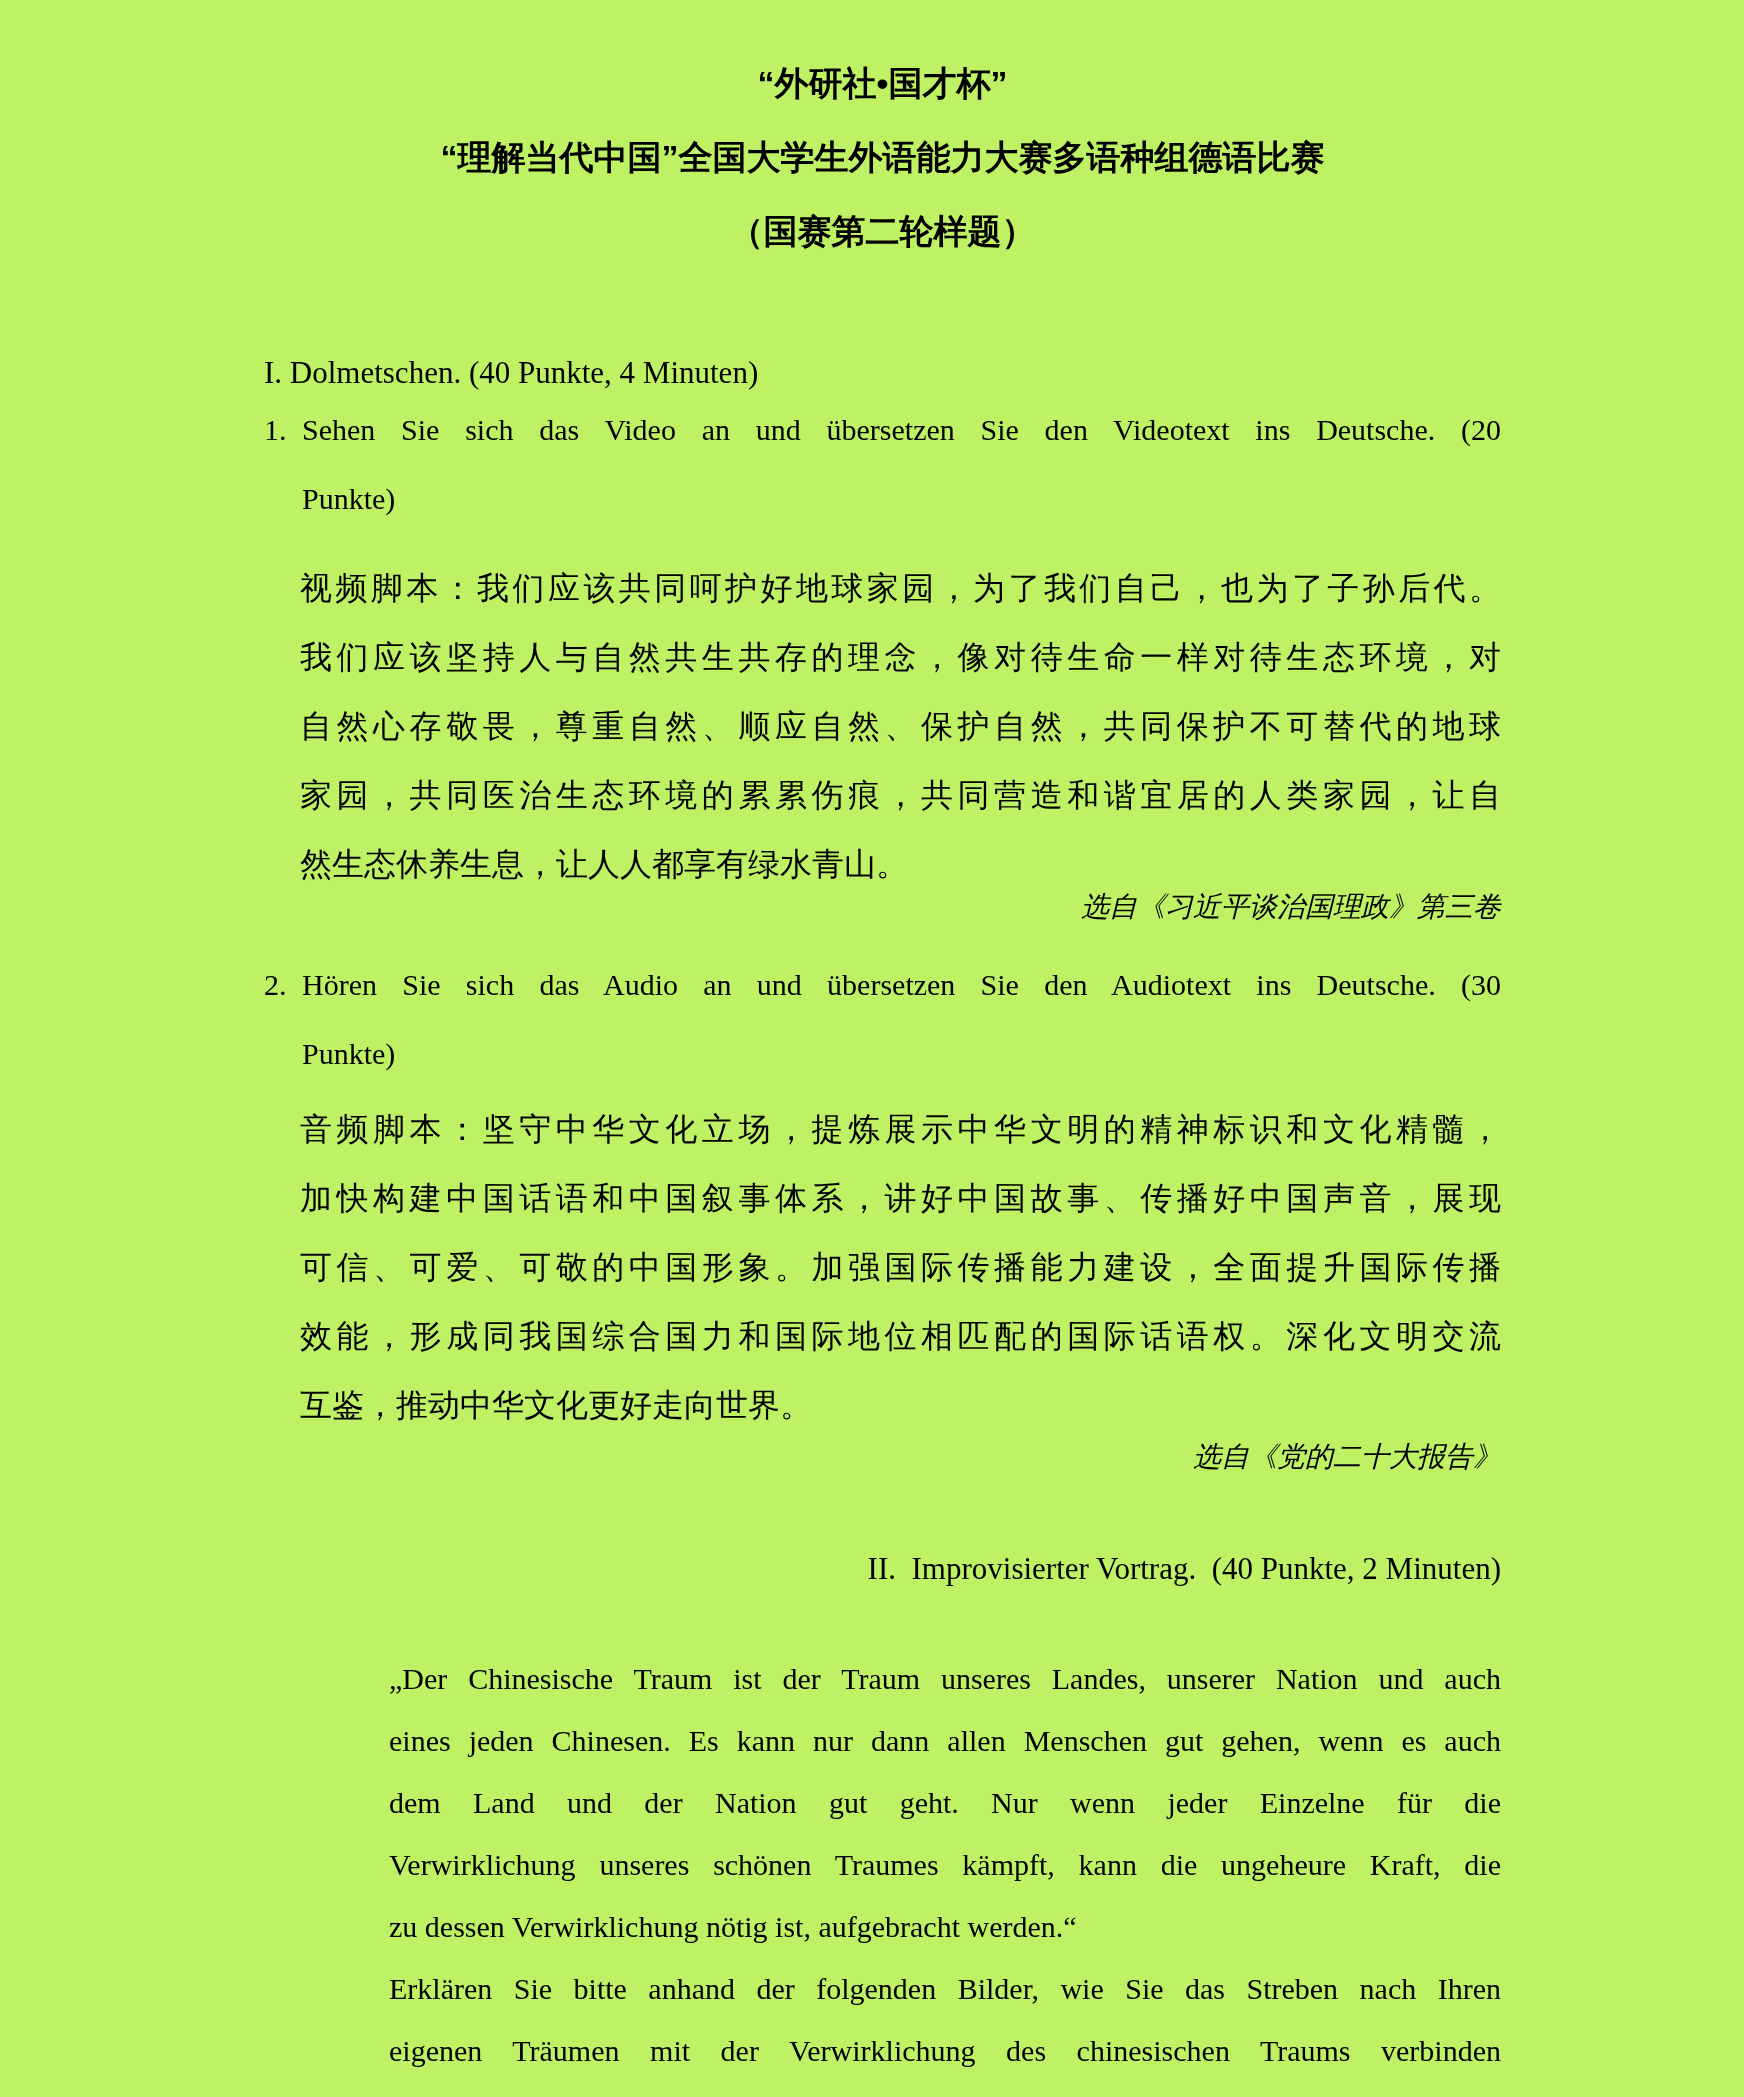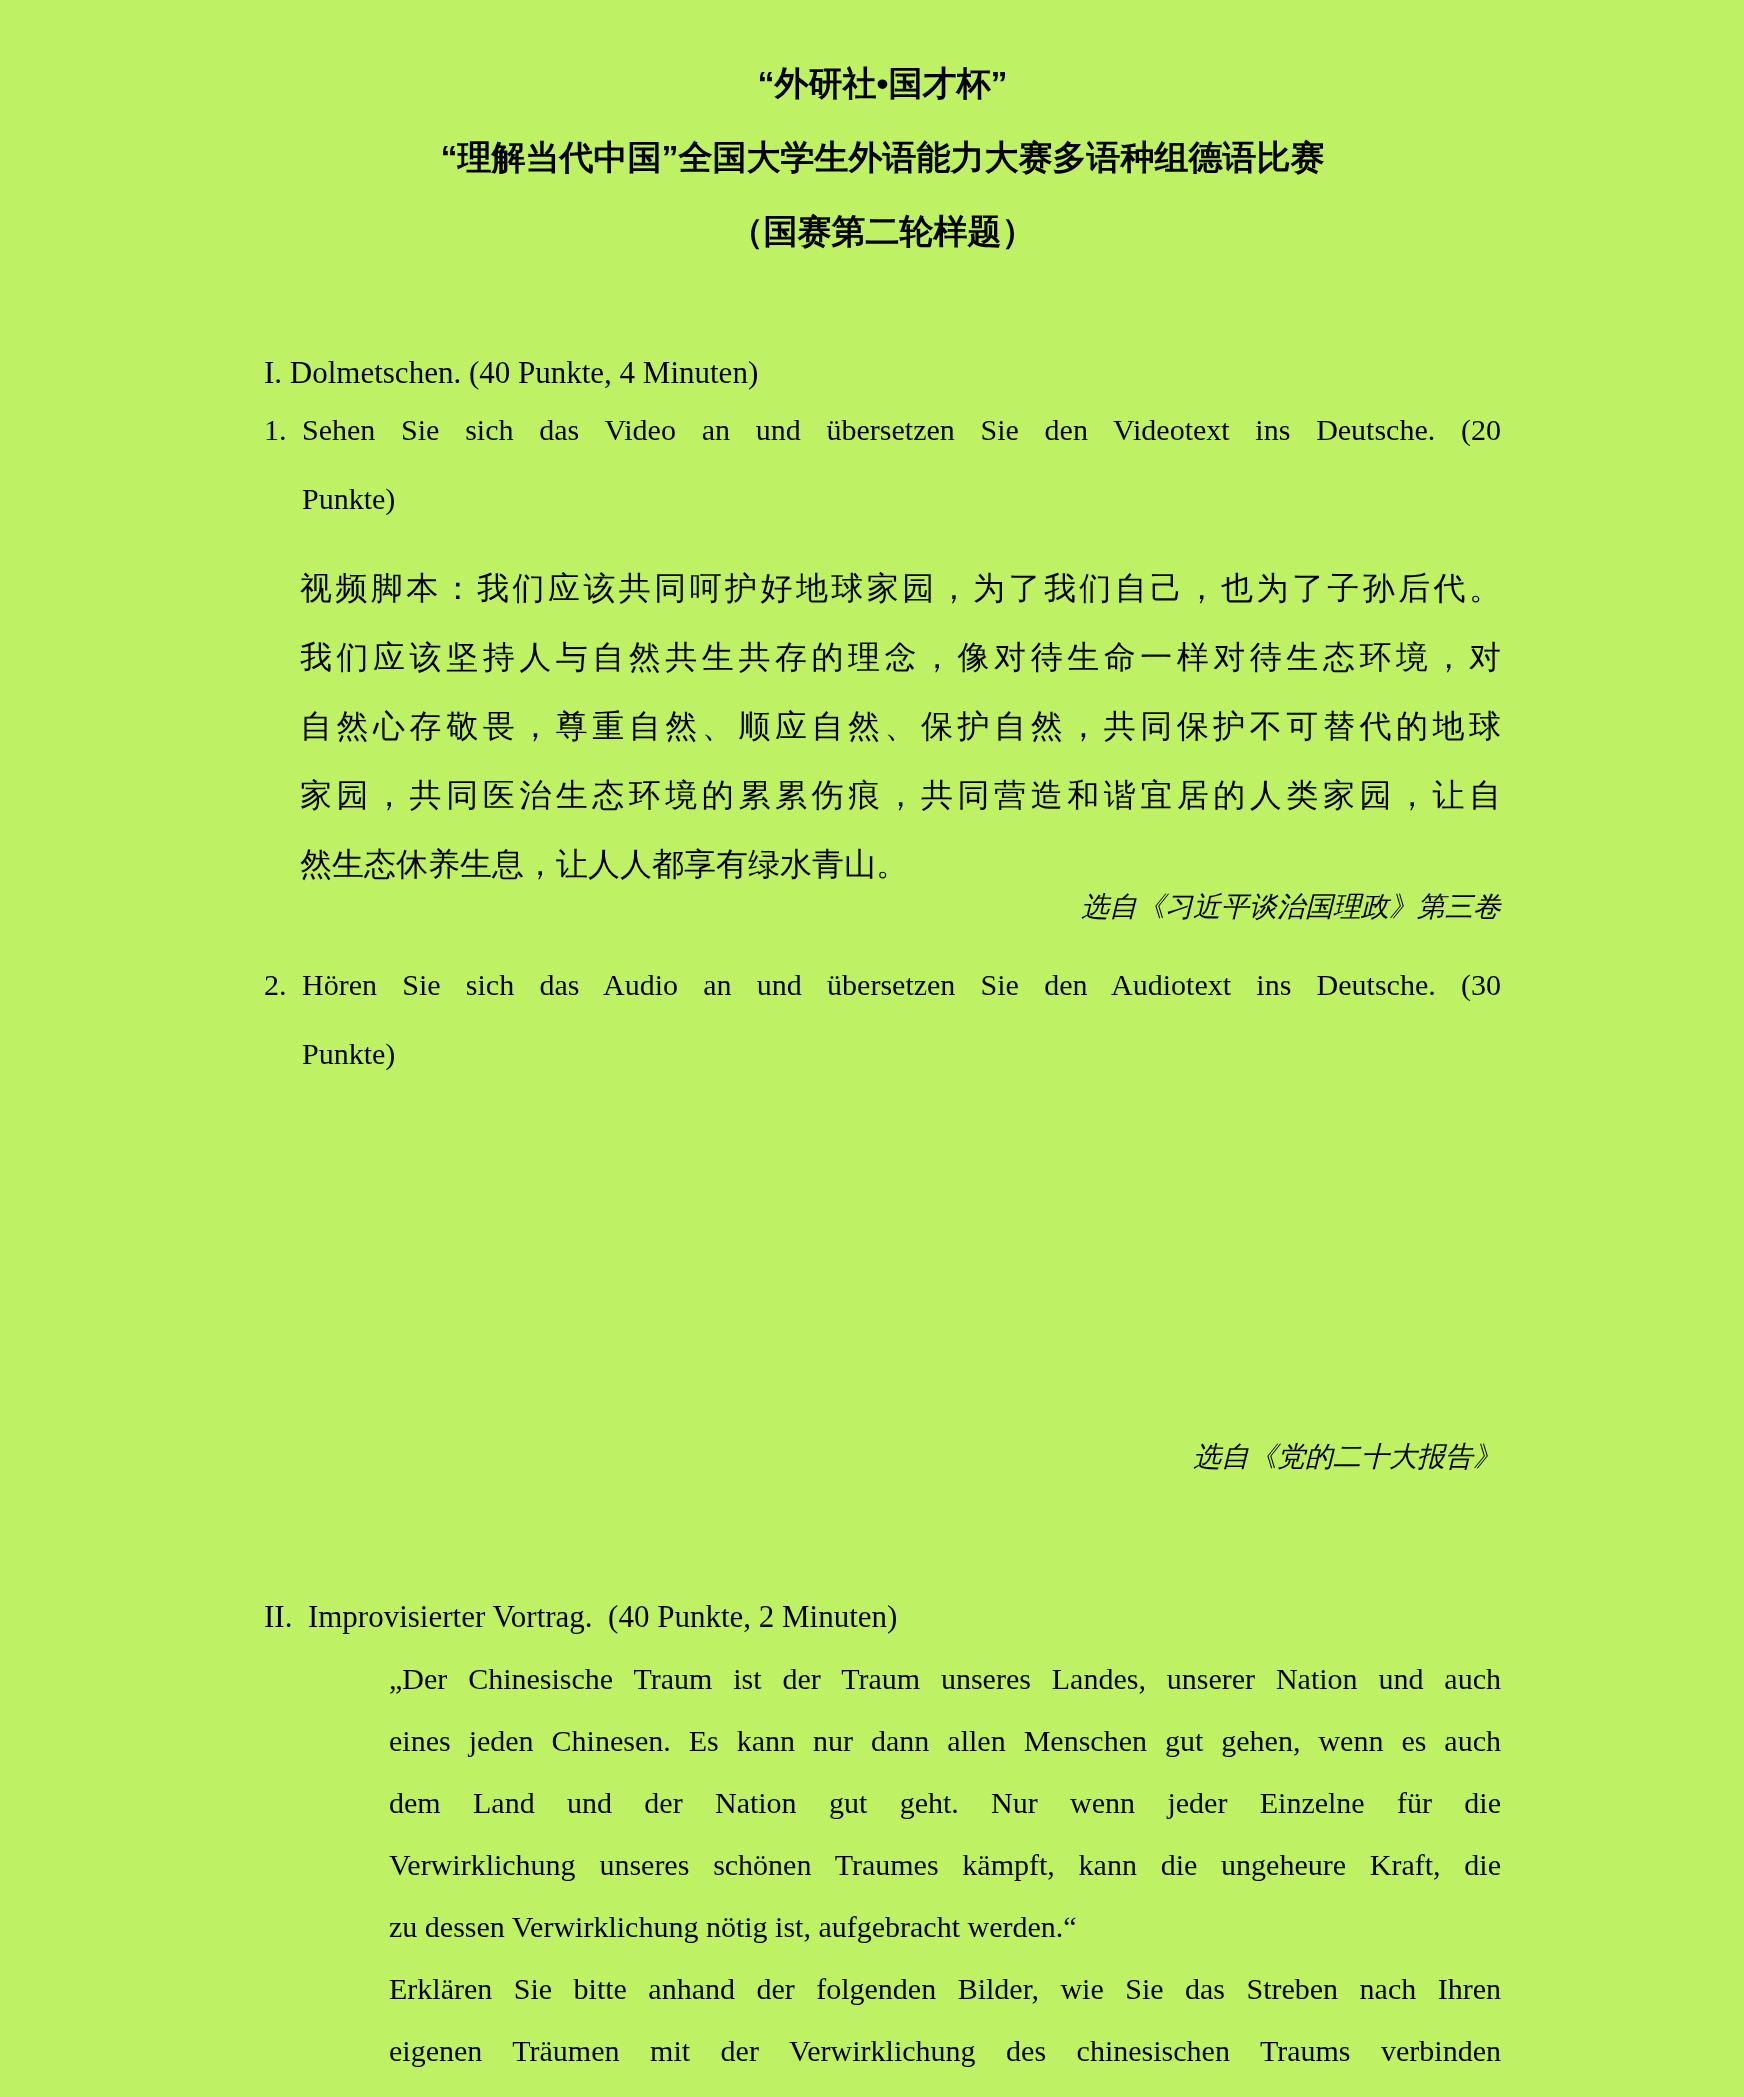--- a/index.html
+++ b/index.html
@@ -39,21 +39,21 @@
     position: absolute;
     left: 264px;
     width: 1237px;
     height: 69px;
     line-height: 69px;
     font-size: 31px;
     font-weight: 400;
     white-space: pre-wrap;
   }
   #heading1 { top: 338px; }
-  #heading2 { top: 1582px; }
+  #heading2 { top: 1534px; text-align: right; }
 
   
   .task {
     position: absolute;
     left: 264px;
     width: 1237px;
   }
   #task1 { top: 395px; }
   #task2 { top: 950px; }
   .g-line {
@@ -157,20 +157,27 @@
 
   <div class="source" id="src1">选自《习近平谈治国理政》第三卷</div>
 
   <div class="task" id="task2">
     <div class="g-line hang stretch">
       <span class="num">2.</span><span>Hören Sie sich das Audio an und übersetzen Sie den Audiotext ins Deutsche. (30</span>
     </div>
     <div class="g-line hang">Punkte)</div>
   </div>
 
+  <div class="cn" id="cn2">
+    <div class="cn-line stretch">音频脚本：坚守中华文化立场，提炼展示中华文明的精神标识和文化精髓，</div>
+    <div class="cn-line stretch">加快构建中国话语和中国叙事体系，讲好中国故事、传播好中国声音，展现</div>
+    <div class="cn-line stretch">可信、可爱、可敬的中国形象。加强国际传播能力建设，全面提升国际传播</div>
+    <div class="cn-line stretch">效能，形成同我国综合国力和国际地位相匹配的国际话语权。深化文明交流</div>
+    <div class="cn-line">互鉴，推动中华文化更好走向世界。</div>
+  </div>
 
   <div class="source" id="src2">选自《党的二十大报告》</div>
 
   <div class="heading" id="heading2">II.  Improvisierter Vortrag.  (40 Punkte, 2 Minuten)</div>
 
   <div class="quote" id="quote">
     <div class="q-line stretch">„Der Chinesische Traum ist der Traum unseres Landes, unserer Nation und auch</div>
     <div class="q-line stretch">eines jeden Chinesen. Es kann nur dann allen Menschen gut gehen, wenn es auch</div>
     <div class="q-line stretch">dem Land und der Nation gut geht. Nur wenn jeder Einzelne für die</div>
     <div class="q-line stretch">Verwirklichung unseres schönen Traumes kämpft, kann die ungeheure Kraft, die</div>

